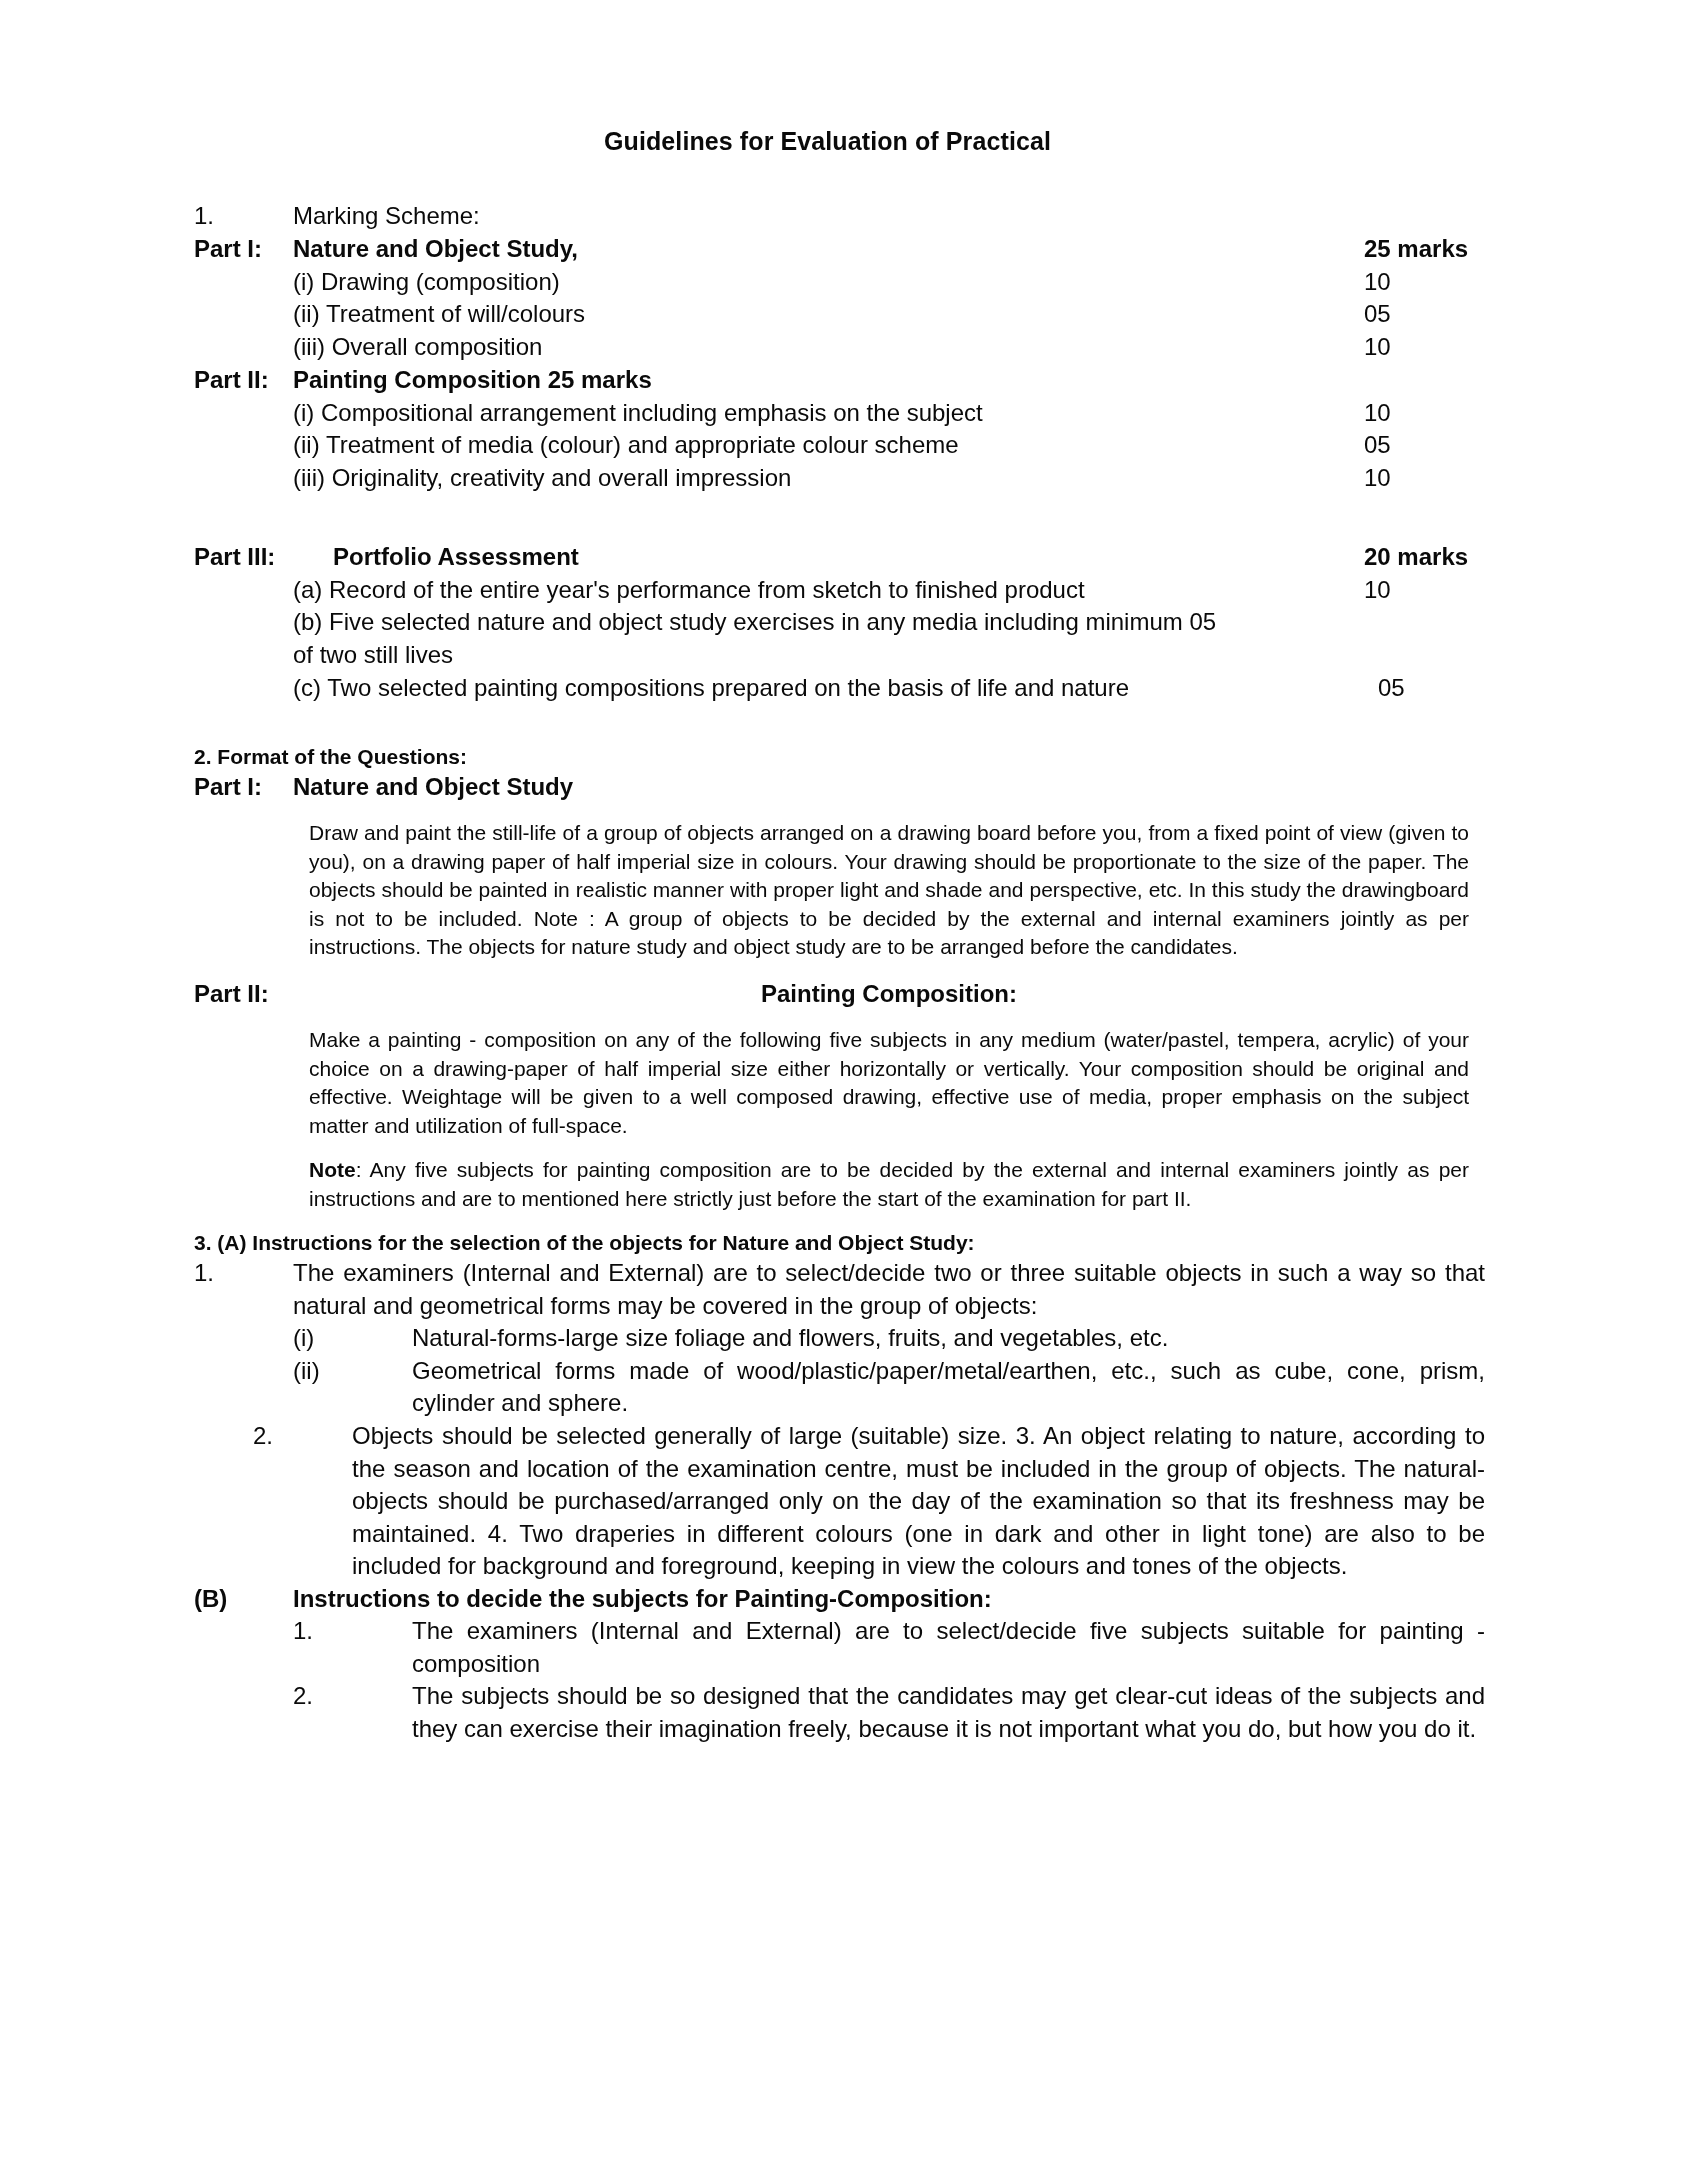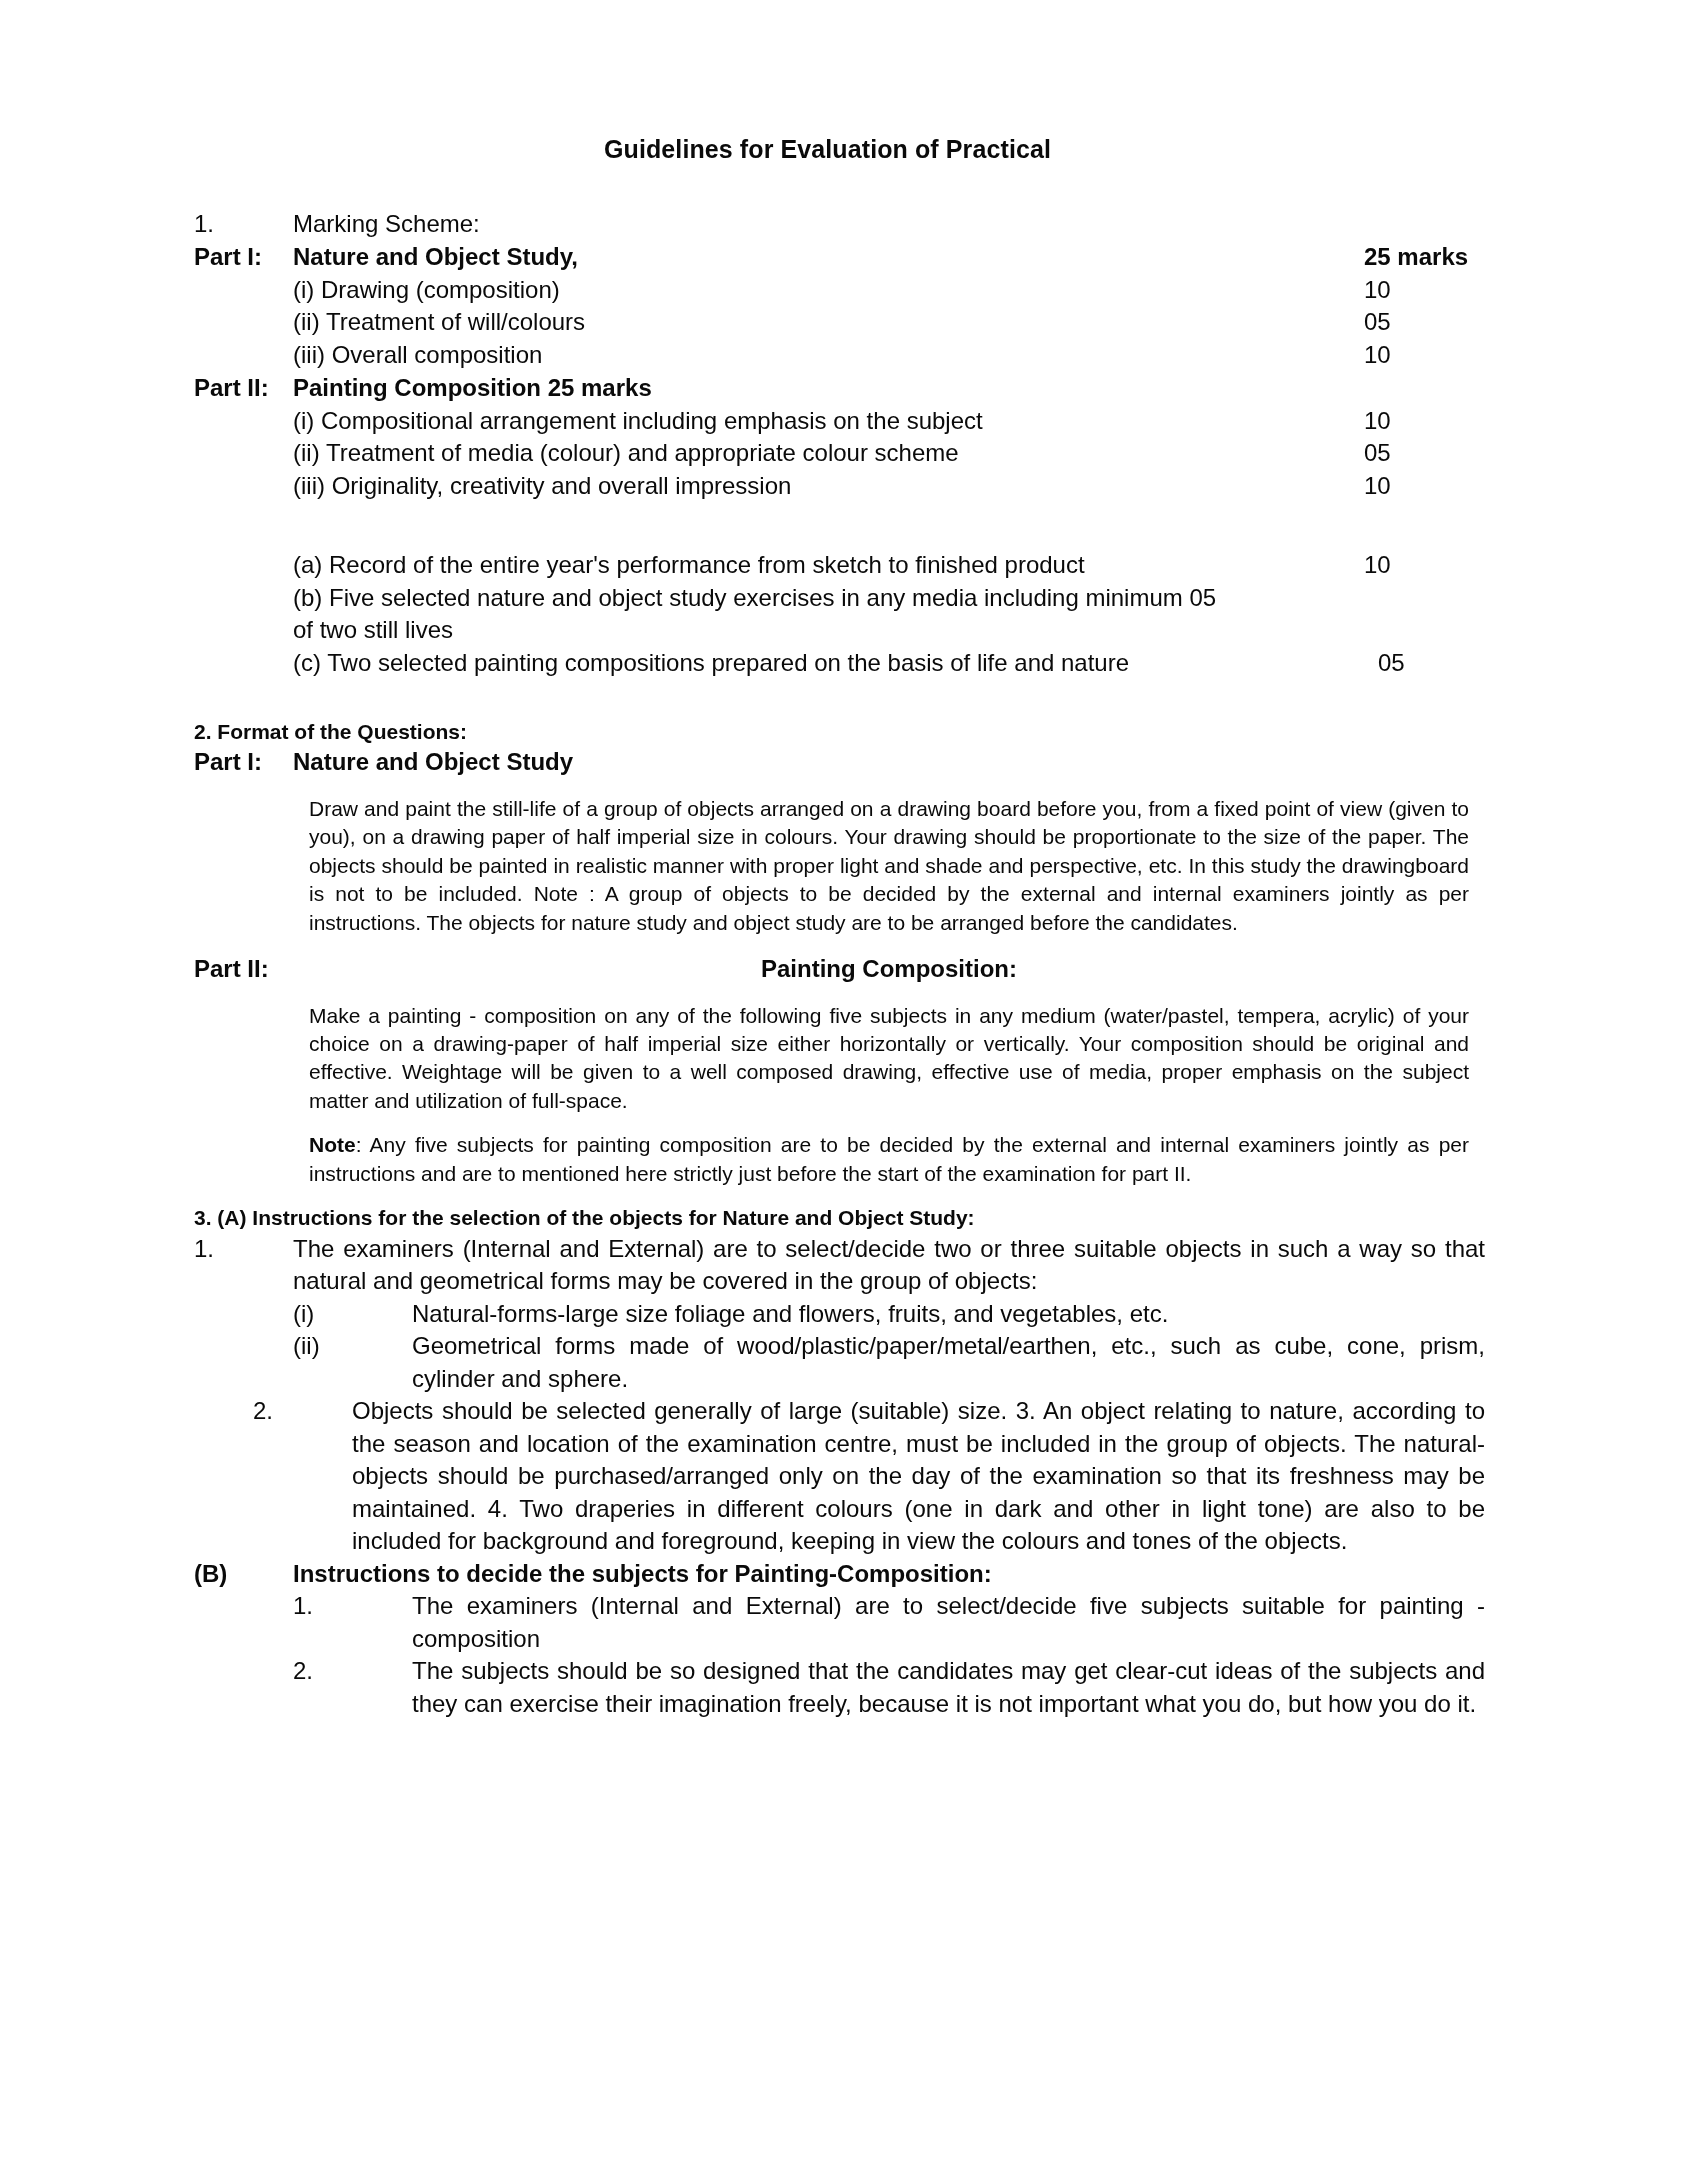--- a/index.html
+++ b/index.html
@@ -20,21 +20,21 @@
     height: 2178px;
     background: #ffffff;
     box-sizing: border-box;
     padding: 127px 198px 0 194px;
   }
   .doc-title {
     text-align: center;
     font-weight: bold;
     font-size: 25px;
     letter-spacing: 0.1px;
-    margin: 8px 0 44px 0;
+    margin: 0 0 44px 0;
     padding-right: 24px;
   }
 
   
   .row {
     display: flex;
     align-items: flex-start;
     font-size: 24px;
     line-height: 1.365;
   }
@@ -156,20 +156,25 @@
     <div class="body indent-1">(ii) Treatment of media (colour) and appropriate colour scheme</div>
     <div class="marks">05</div>
   </div>
   <div class="row">
     <div class="body indent-1">(iii) Originality, creativity and overall impression</div>
     <div class="marks">10</div>
   </div>
 
   <div class="spacer-lg"></div>
 
+  <div class="row">
+    <div class="lead b"><span class="lead-w">Part III:</span></div>
+    <div class="body b" style="padding-left:40px">Portfolio Assessment</div>
+    <div class="marks b">20 marks</div>
+  </div>
 
   <div class="row">
     <div class="body indent-1">(a) Record of the entire year's performance from sketch to finished product</div>
     <div class="marks">10</div>
   </div>
   <div class="row">
     <div class="body indent-1">(b) Five selected nature and object study exercises in any media including minimum 05</div>
     <div class="marks"></div>
   </div>
   <div class="row">

